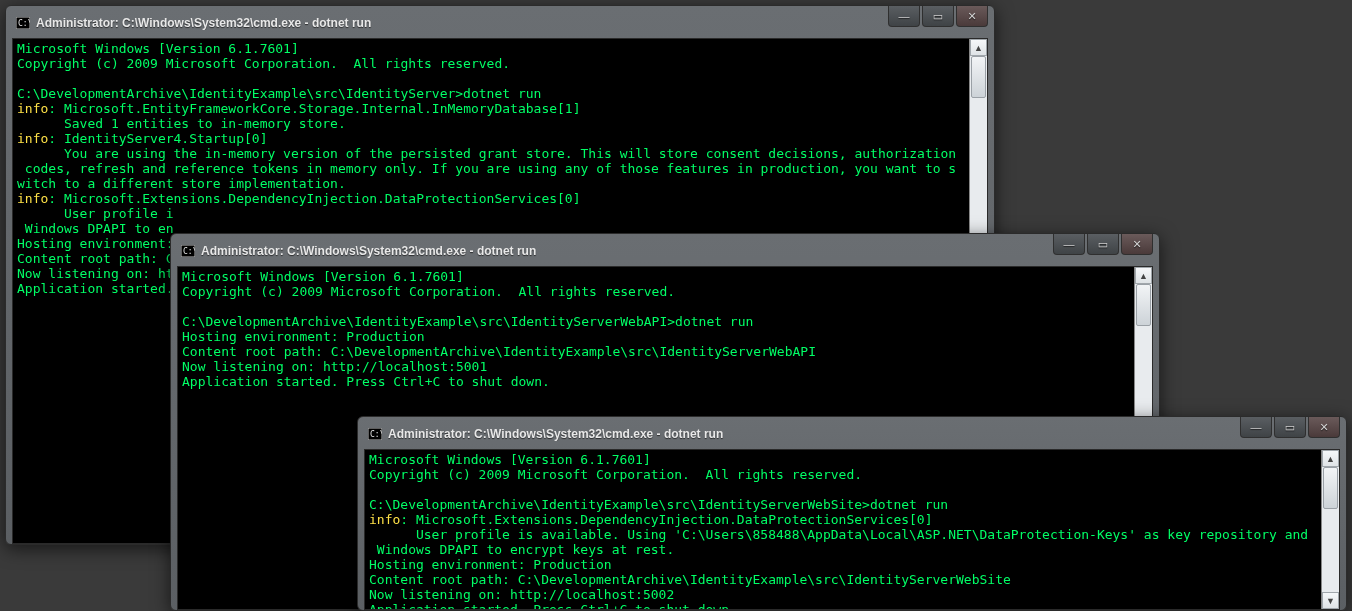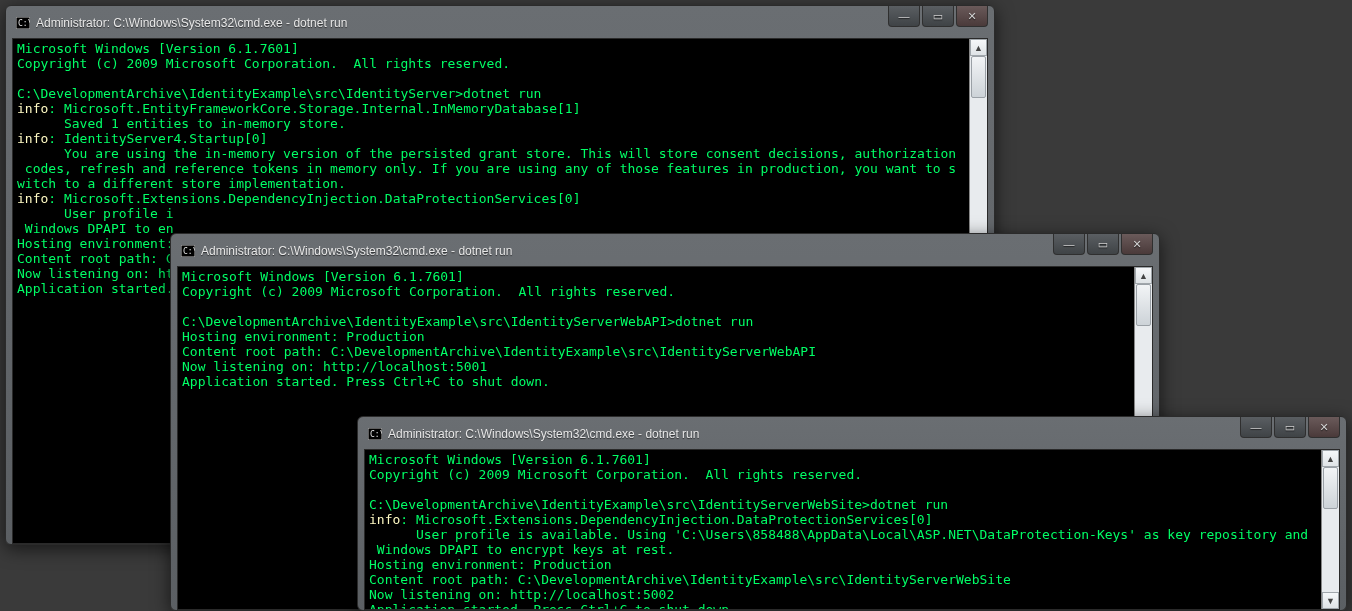--- a/index.html
+++ b/index.html
@@ -35,20 +35,21 @@
     height: 12px;
     display: inline-block;
     margin-right: 6px;
     flex: 0 0 auto;
   }
   .titlebar .icon svg { display:block; }
   .titlebar .title-text {
     flex: 1 1 auto;
     white-space: nowrap;
     overflow: hidden;
+    font-weight: bold;
   }
   .win-controls {
     position: absolute;
     top: 0;
     right: 6px;
     display: flex;
   }
   .win-btn {
     width: 30px;
     height: 20px;
@@ -79,21 +80,21 @@
     flex: 1 1 auto;
     overflow: hidden;
     padding: 2px 4px;
     font-family: Consolas, "Lucida Console", monospace;
     font-size: 13px;
     line-height: 15px;
     color: #00ff66;
     white-space: pre;
   }
   .console .info-tag {
-    color: #fef9c3;
+    color: #fde047;
   }
   .vscroll {
     flex: 0 0 17px;
     background: #eceff1;
     border-left: 1px solid #888;
     display: flex;
     flex-direction: column;
   }
   .vscroll .arrow {
     height: 17px;

